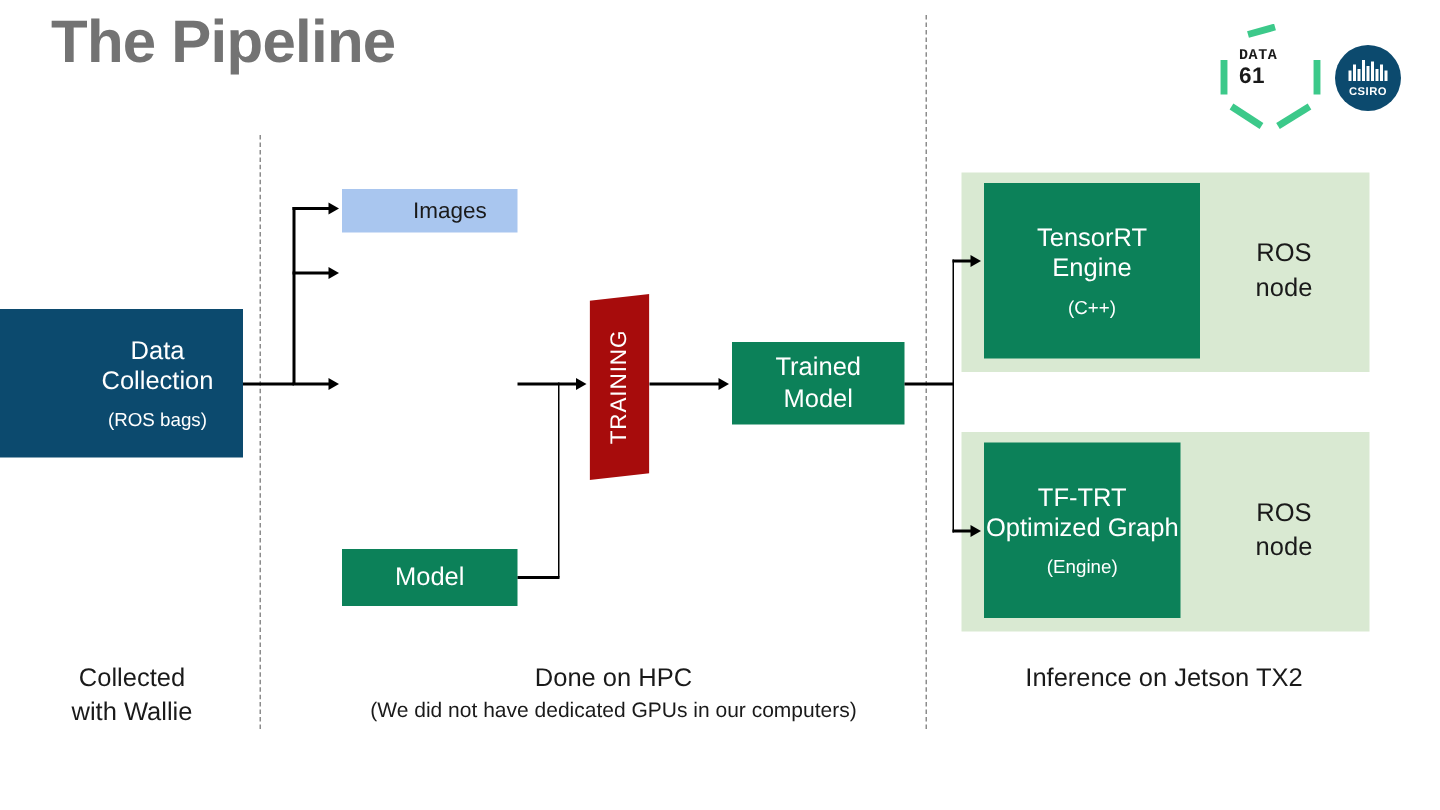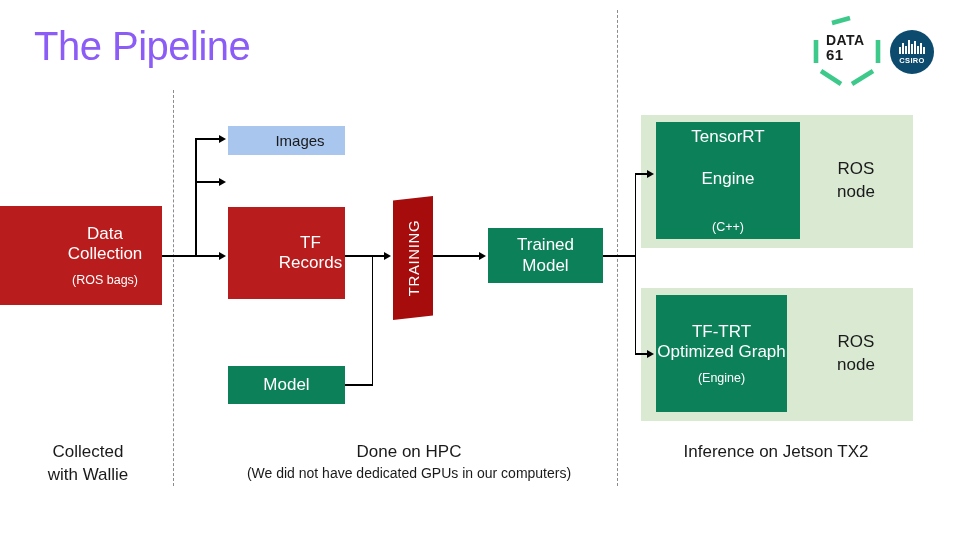--- a/index.html
+++ b/index.html
@@ -16,24 +16,24 @@
     width: 960px;
     height: 540px;
     background: #ffffff;
     overflow: hidden;
   }
 
   
   .slide-title {
     position: absolute;
     left: 34px;
-    top: 24px;
+    top: 6px;
     font-size: 40px;
-    font-weight: normal;
-    color: #8b5cf6;
+    font-weight: bold;
+    color: #737373;
     letter-spacing: -0.5px;
     line-height: 1.1;
   }
 
   
   .logo-wrap {
     position: absolute;
     left: 808px;
     top: 16px;
     width: 122px;
@@ -50,21 +50,21 @@
     position: absolute;
     left: 18px;
     top: 17px;
     width: 44px;
     text-align: left;
     font-family: "Liberation Sans", sans-serif;
     font-weight: bold;
     color: #1a1a1a;
     line-height: 1.02;
   }
-  .data61-text .l1 { font-size: 14px; letter-spacing: 0.4px; display:block; }
+  .data61-text .l1 { font-size: 10px; letter-spacing: 0.4px; display:block;font-family:Liberation Mono, monospace; }
   .data61-text .l2 { font-size: 15px; letter-spacing: 0.4px; display:block; }
 
   .csiro-logo {
     position: absolute;
     left: 82px;
     top: 14px;
     width: 44px;
     height: 44px;
     border-radius: 50%;
     background: #0c4a6e;
@@ -110,21 +110,21 @@
     position: absolute;
     box-sizing: border-box;
     display: flex;
     flex-direction: column;
     align-items: center;
     justify-content: center;
     text-align: center;
     line-height: 1.18;
   }
   .box-blue-dark {
-    background: #b91c1c;
+    background: #0c4a6e;
     color: #ffffff;
     padding-left: 48px;
   }
   .box-blue-light {
     background: #a9c6ef;
     color: #1a1a1a;
   }
   .box-green {
     background: #0c8159;
     color: #ffffff;
@@ -254,39 +254,36 @@
   <div class="box box-blue-dark" style="left:0px; top:206px; width:162px; height:99px; font-size:17px;">
     <span class="box-label">Data Collection</span>
     <span class="box-sub">(ROS bags)</span>
   </div>
 
   <div class="box box-blue-light" style="left:228px; top:126px; width:117px; height:29px; font-size:15px;padding-left:27px;">
     <span class="box-label">Images</span>
   </div>
 
 
-  <div class="box box-blue-dark" style="left:228px; top:207px; width:117px; height:92px; font-size:17px;">
-    <span class="box-label">TF Records</span>
-  </div>
 
   <div class="box box-green" style="left:228px; top:366px; width:117px; height:38px; font-size:17px;">
     <span class="box-label">Model</span>
   </div>
 
   <div class="training-shape" style="left:393px; top:196px; width:40px; height:124px;">
     <span class="training-text">TRAINING</span>
   </div>
 
   <div class="box box-green" style="left:488px; top:228px; width:115px; height:55px; font-size:17px;">
     <span class="box-label">Trained</span>
     <span class="box-label">Model</span>
   </div>
 
   <div class="infer-panel" style="left:641px; top:115px; width:272px; height:133px;"></div>
-  <div class="box box-green" style="left:656px; top:122px; width:144px; height:117px; font-size:17px;gap:22px;">
+  <div class="box box-green" style="left:656px; top:122px; width:144px; height:117px; font-size:17px;">
     <span class="box-label">TensorRT</span>
     <span class="box-label">Engine</span>
     <span class="box-sub">(C++)</span>
   </div>
   <div class="ros-node-label" style="left:812px; top:158px; width:88px;">
     <span>ROS</span><br>
     <span>node</span>
   </div>
 
   <div class="infer-panel" style="left:641px; top:288px; width:272px; height:133px;"></div>

